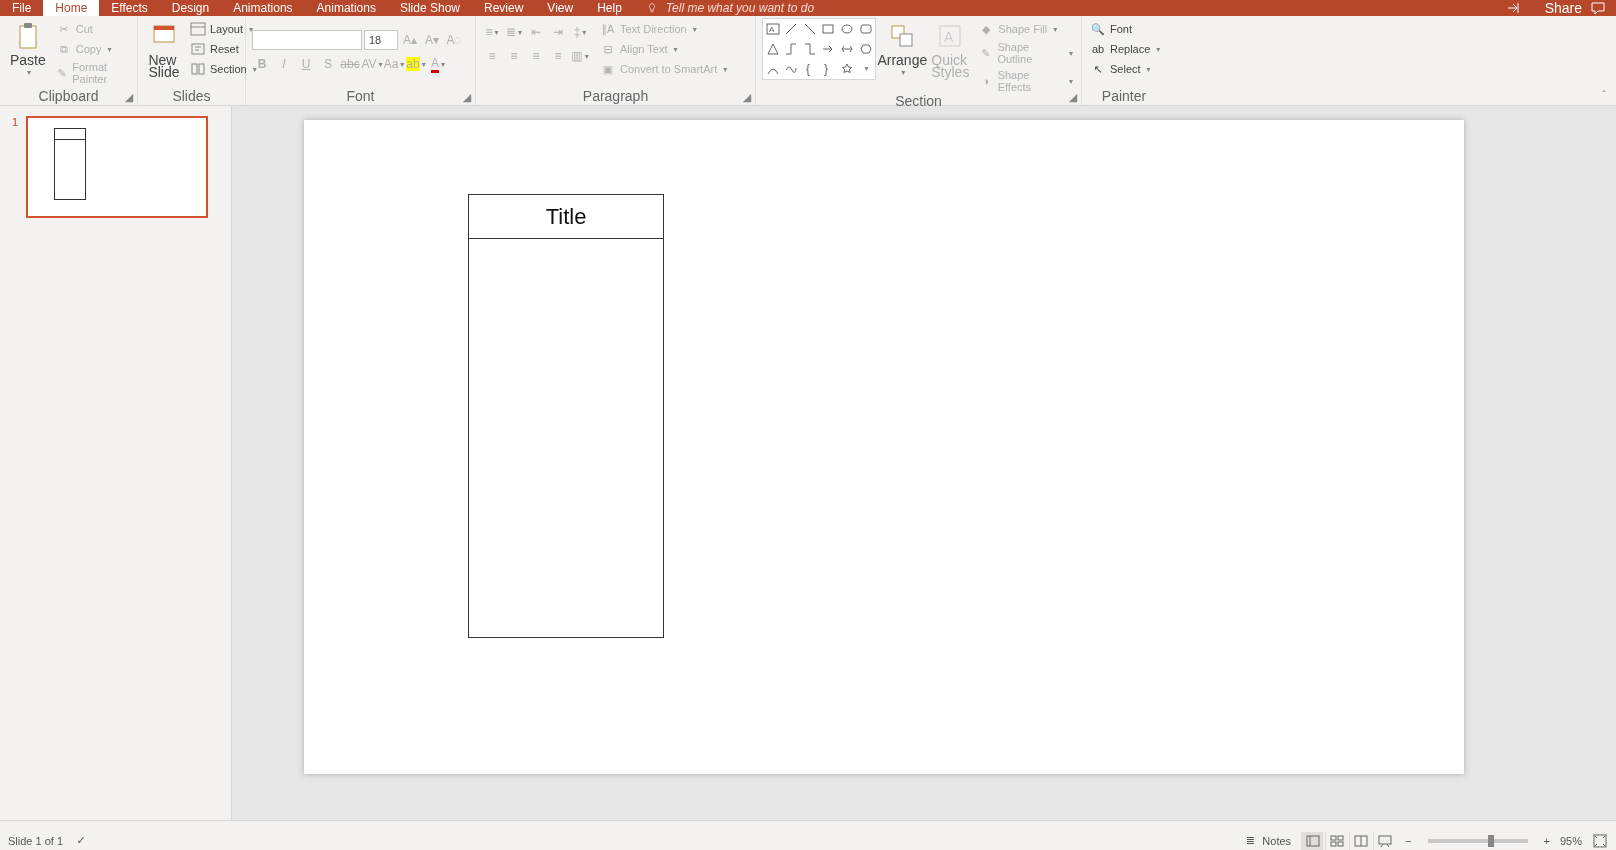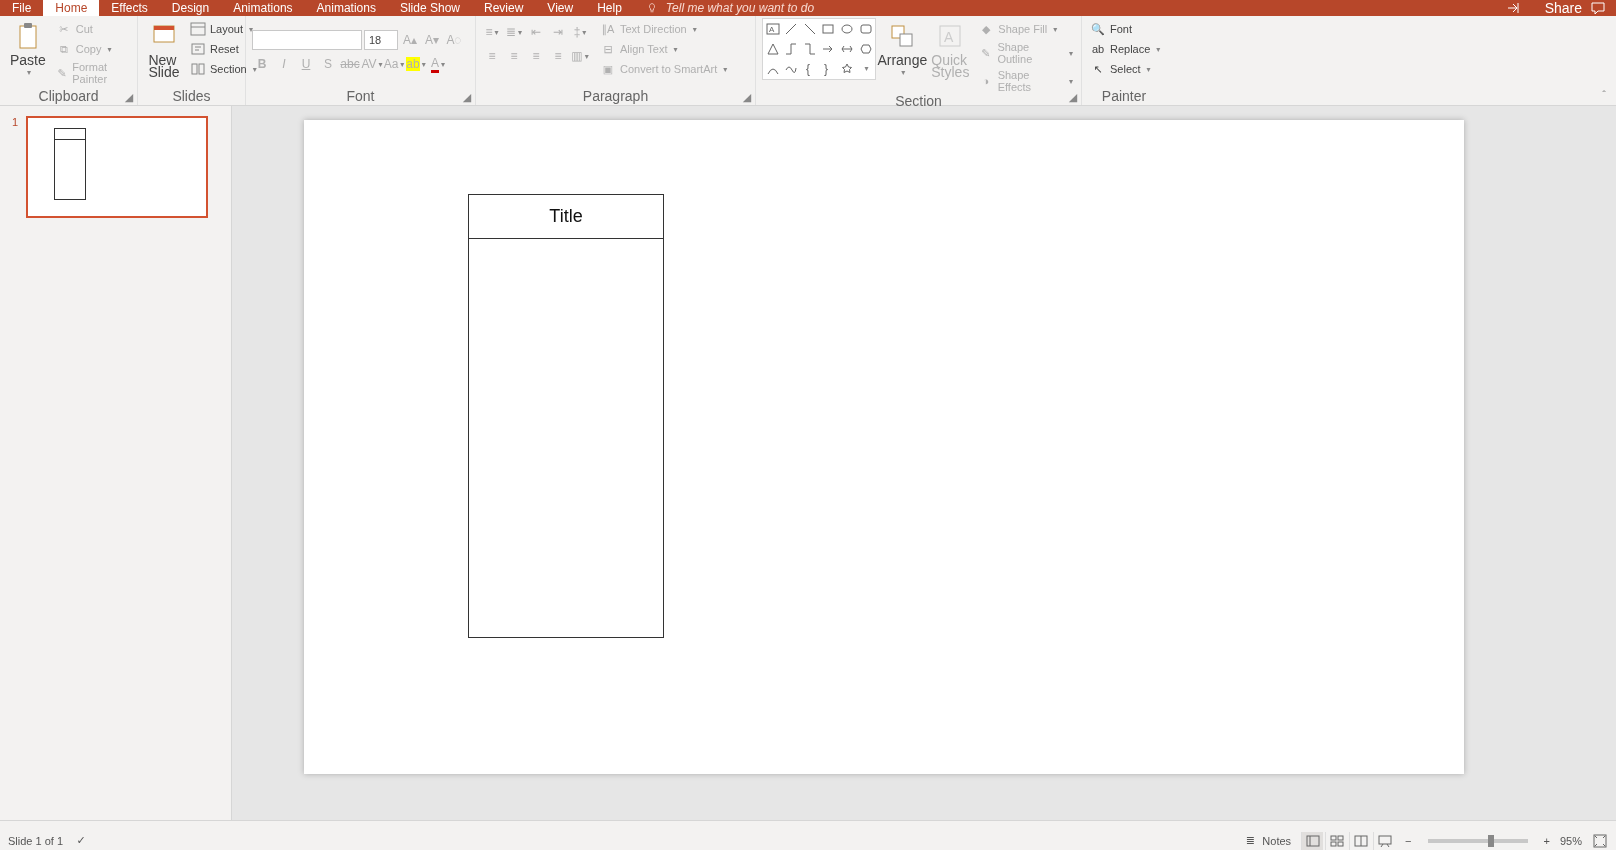--- a/index.html
+++ b/index.html
@@ -35,21 +35,21 @@
 .workspace { display: flex; height: calc(850px - 24px - 90px - 22px); background: #e6e6e6; }
 .thumb-pane { width: 232px; background: #f3f2f1; border-right: 1px solid #d6d6d6; padding: 10px 12px; }
 .thumb-wrap { display: flex; gap: 8px; }
 .thumb-num { font-size: 11px; color: #b7472a; }
 .thumb { width: 182px; height: 102px; border: 2px solid #d35230; background: #fff; position: relative; }
 .thumb-shape { position: absolute; left: 26px; top: 10px; width: 32px; height: 72px; border: 1px solid #333; background: #fff; }
 .thumb-shape::before { content: ""; position: absolute; left: 0; top: 10px; width: 100%; border-top: 1px solid #333; }
 .canvas-area { flex: 1; position: relative; overflow: hidden; background: #e6e6e6; }
 .slide { position: absolute; left: 72px; top: 14px; width: 1160px; height: 654px; background: #fff; box-shadow: 0 0 6px rgba(0,0,0,0.25); }
 .slide-table { position: absolute; left: 164px; top: 74px; width: 196px; height: 444px; border: 1.5px solid #333; }
-.slide-table-header { height: 44px; border-bottom: 1.5px solid #333; display: flex; align-items: center; justify-content: center; font-size: 18px; color: #111; }
+.slide-table-header { height: 44px; border-bottom: 1.5px solid #333; display: flex; align-items: center; justify-content: center; font-size: 22px; color: #111; }
 .statusbar { height: 40px; background: #f3f2f1; border-top: 1px solid #d6d6d6; display: flex; align-items: center; font-size: 11px; color: #555; padding: 0 8px; gap: 10px; }
 .statusbar .spacer { flex: 1; }
 .view-btns { display: flex; gap: 2px; }
 .viewbtn { width: 22px; height: 18px; display: flex; align-items: center; justify-content: center; cursor: pointer; border-left: 1px solid #ddd; }
 .viewbtn.active { background: #e1dfdd; }
 .zoom-slider { width: 100px; height: 4px; background: #c8c8c8; position: relative; margin: 0 6px; }
 .zoom-slider .knob { position: absolute; left: 60%; top: -4px; width: 6px; height: 12px; background: #888; }
 .notes-btn { display: flex; align-items: center; gap: 4px; cursor: pointer; }
 .caret { font-size: 8px; margin-left: 2px; color: #888; }
 </style>

